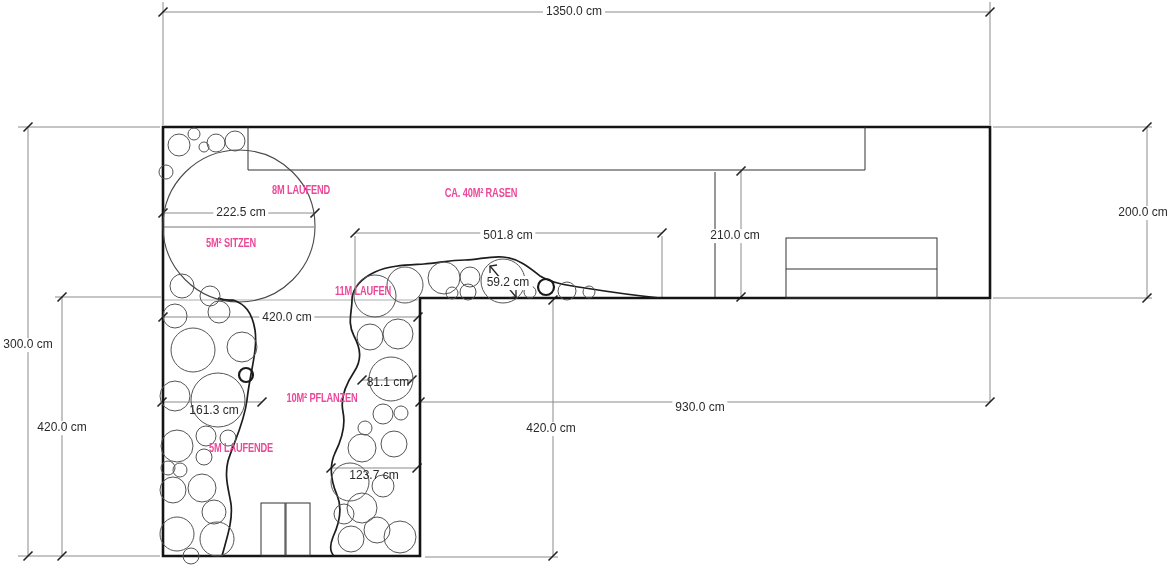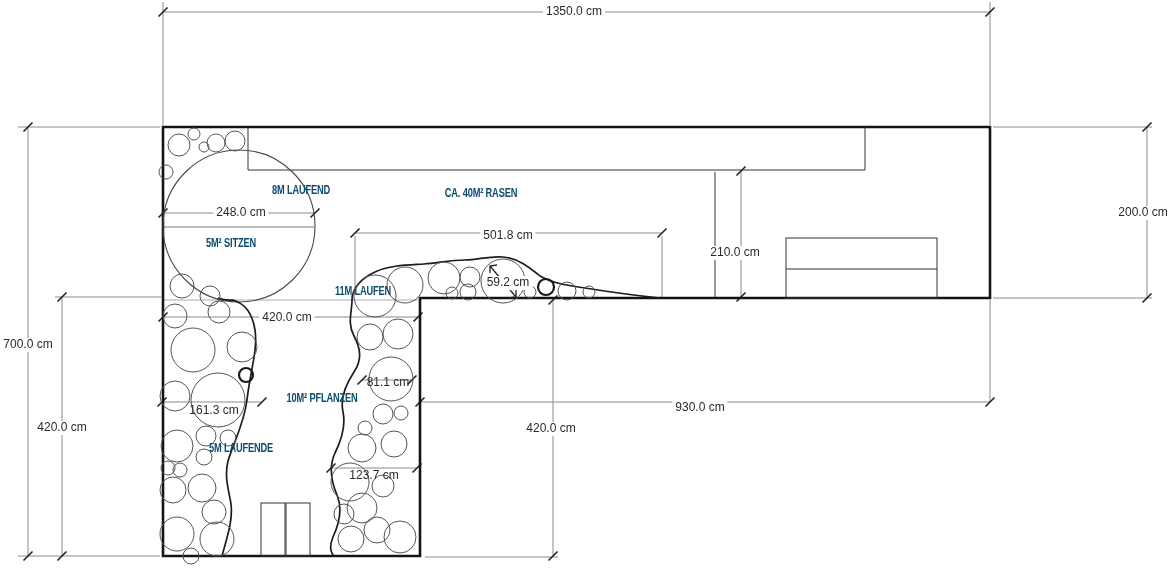--- a/index.html
+++ b/index.html
@@ -7,21 +7,21 @@
   .canvas{position:relative;width:1170px;height:570px;background:#fff;overflow:hidden;}
   .canvas svg{position:absolute;left:0;top:0;}
   .dim{
     position:absolute;transform:translate(-50%,-50%);
     font-size:12px;color:#2a2a2a;background:#fff;padding:0 3px;
     white-space:nowrap;line-height:1.15;z-index:3;
   }
   .dim.nobg{background:transparent;margin-top:9px;}
   .lbl{
     position:absolute;transform:translate(-50%,-50%);
-    font-size:12.5px;font-weight:bold;color:#0c4a6e;white-space:nowrap;z-index:4;
+    font-size:12.5px;font-weight:bold;color:#ec4899;white-space:nowrap;z-index:4;
   }
   .lbl > span{display:inline-block;transform:scaleX(0.74);letter-spacing:-0.2px;}
 </style>
 </head>
 <body>
 
 <div class="canvas">
 
   <svg width="1170" height="570" viewBox="0 0 1170 570" xmlns="http://www.w3.org/2000/svg">
 
@@ -163,26 +163,26 @@
 
     <g stroke="#222" stroke-width="1.3" fill="none">
       <line x1="490" y1="266" x2="516" y2="297"></line>
       <polyline points="490,273 490,266 497,265"></polyline>
       <polyline points="509,298 516,297 516,290"></polyline>
     </g>
   </svg>
 
   <div class="dim" style="left:574px;top:12px">1350.0 cm</div>
   <div class="dim" style="left:1143px;top:213px">200.0 cm</div>
-  <div class="dim" style="left:28px;top:345px">700.0 cm</div>
+  <div class="dim" style="left:28px;top:345px">300.0 cm</div>
   <div class="dim" style="left:62px;top:428px">420.0 cm</div>
-  <div class="dim" style="left:241px;top:213px">248.0 cm</div>
+  <div class="dim" style="left:241px;top:213px">222.5 cm</div>
   <div class="dim" style="left:287px;top:318px">420.0 cm</div>
   <div class="dim" style="left:508px;top:236px">501.8 cm</div>
-  <div class="dim" style="left:735px;top:253px">210.0 cm</div>
+  <div class="dim" style="left:735px;top:236px">210.0 cm</div>
   <div class="dim" style="left:700px;top:408px">930.0 cm</div>
   <div class="dim" style="left:551px;top:429px">420.0 cm</div>
   <div class="dim" style="left:508px;top:283px">59.2 cm</div>
   <div class="dim nobg" style="left:214px;top:402px">161.3 cm</div>
   <div class="dim nobg" style="left:388px;top:374px">81.1 cm</div>
   <div class="dim nobg" style="left:374px;top:467px">123.7 cm</div>
 
   <div class="lbl" style="left:301px;top:190px"><span>8M LAUFEND</span></div>
   <div class="lbl" style="left:481px;top:193px"><span>CA. 40M² RASEN</span></div>
   <div class="lbl" style="left:231px;top:243px"><span>5M² SITZEN</span></div>

